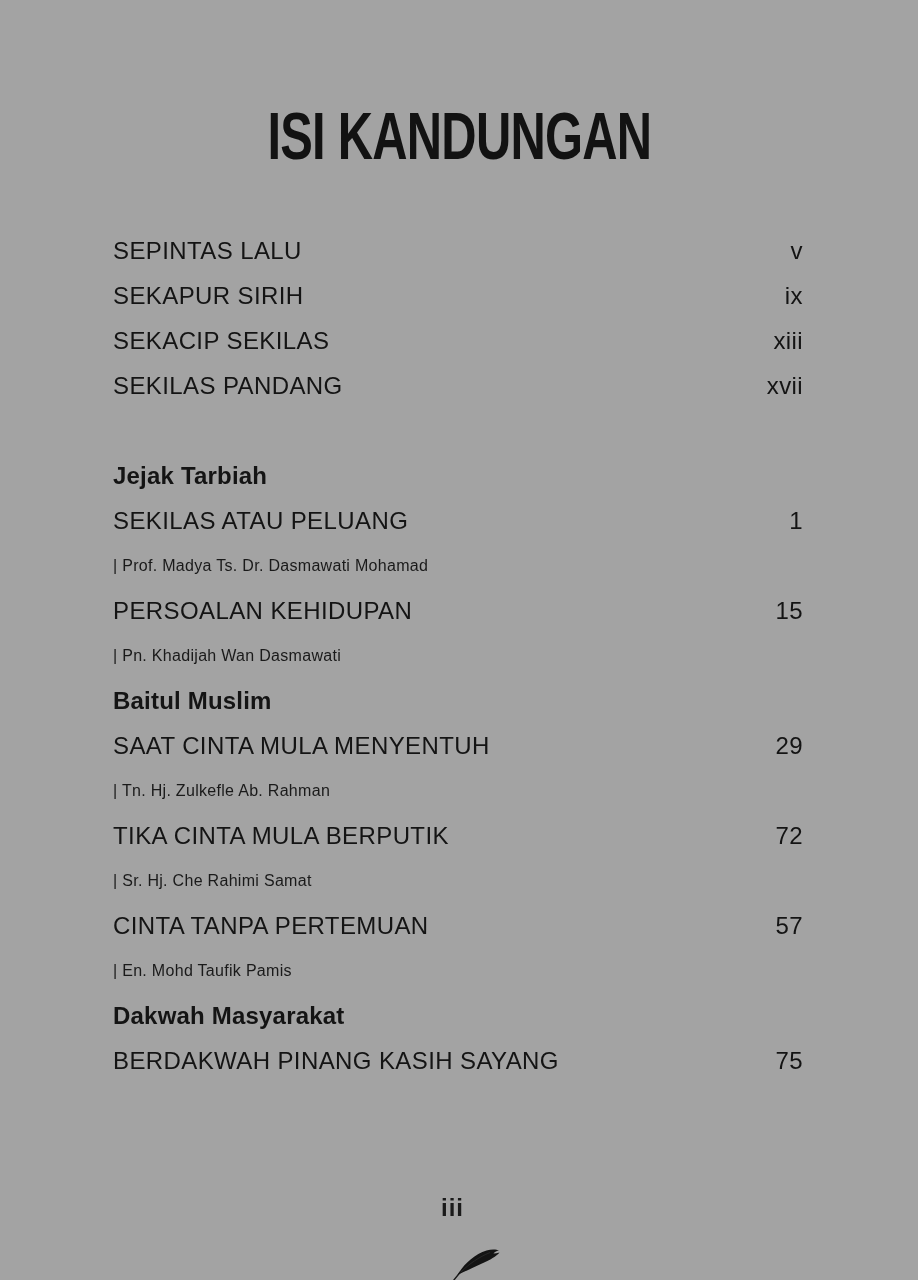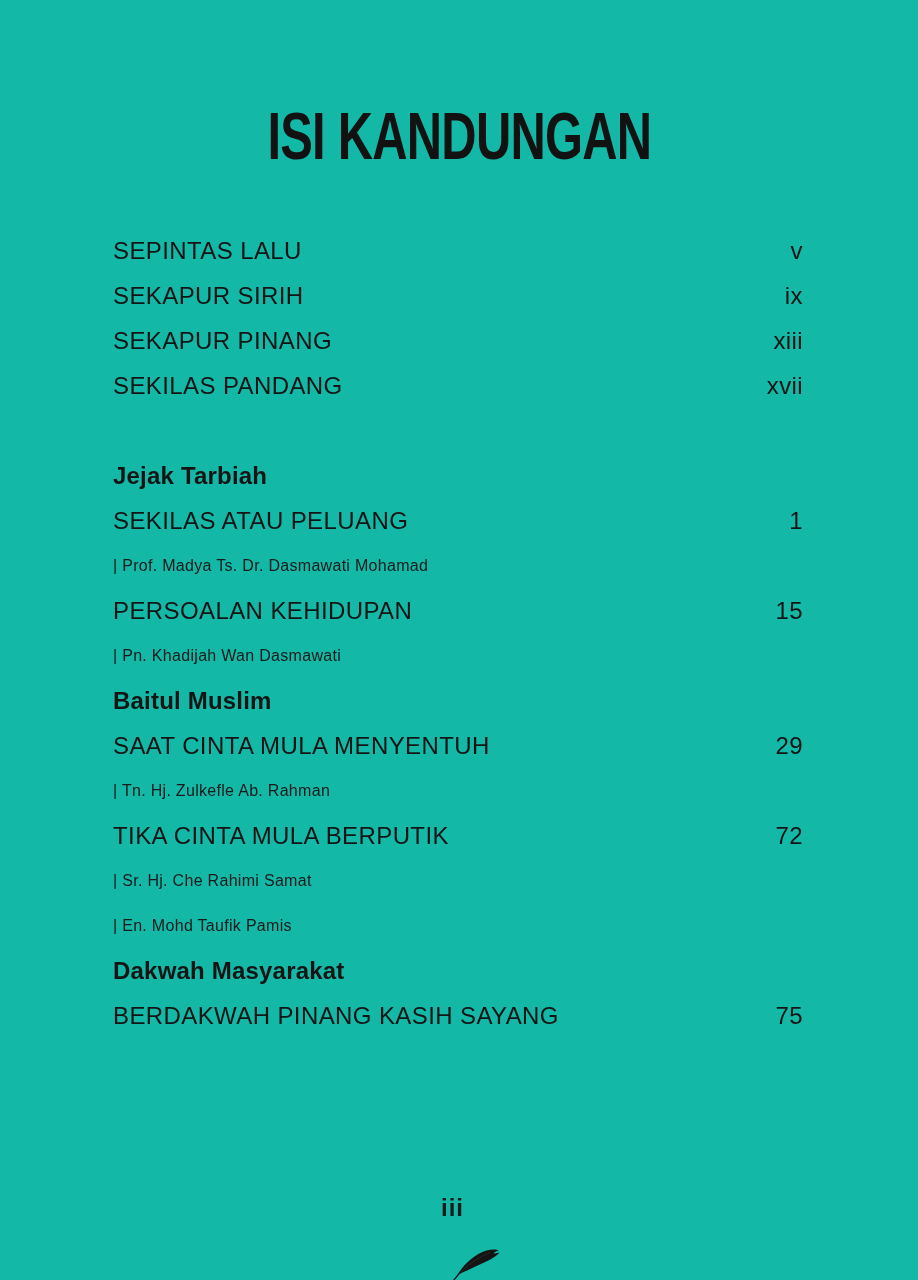--- a/index.html
+++ b/index.html
@@ -7,21 +7,21 @@
   body {
     font-family: "Liberation Sans", sans-serif;
     color: #141414;
     -webkit-font-smoothing: antialiased;
   }
   .page {
     position: relative;
     width: 918px;
     height: 1280px;
     margin: 0 auto;
-    background: #14b8a6;
+    background: #a3a3a3;
     overflow: hidden;
   }
   .book-title {
     position: absolute;
     top: 102px;
     left: 0;
     width: 100%;
     text-align: center;
     font-size: 66px;
     font-weight: bold;
@@ -112,21 +112,21 @@
 
     <div class="toc-row">
       <span class="label">SEPINTAS LALU</span>
       <span class="pagenum">v</span>
     </div>
     <div class="toc-row">
       <span class="label">SEKAPUR SIRIH</span>
       <span class="pagenum">ix</span>
     </div>
     <div class="toc-row">
-      <span class="label">SEKAPUR PINANG</span>
+      <span class="label">SEKACIP SEKILAS</span>
       <span class="pagenum">xiii</span>
     </div>
     <div class="toc-row">
       <span class="label">SEKILAS PANDANG</span>
       <span class="pagenum">xvii</span>
     </div>
 
     <div class="section-gap"></div>
 
     <div class="section-heading">Jejak Tarbiah</div>
@@ -145,20 +145,24 @@
     <div class="toc-row">
       <span class="label">SAAT CINTA MULA MENYENTUH</span>
       <span class="pagenum">29</span>
     </div>
     <div class="author-row">| Tn. Hj. Zulkefle Ab. Rahman</div>
     <div class="toc-row">
       <span class="label">TIKA CINTA MULA BERPUTIK</span>
       <span class="pagenum">72</span>
     </div>
     <div class="author-row">| Sr. Hj. Che Rahimi Samat</div>
+    <div class="toc-row">
+      <span class="label">CINTA TANPA PERTEMUAN</span>
+      <span class="pagenum">57</span>
+    </div>
     <div class="author-row">| En. Mohd Taufik Pamis</div>
 
     <div class="section-heading">Dakwah Masyarakat</div>
     <div class="toc-row">
       <span class="label">BERDAKWAH PINANG KASIH SAYANG</span>
       <span class="pagenum">75</span>
     </div>
 
   </div>
 

